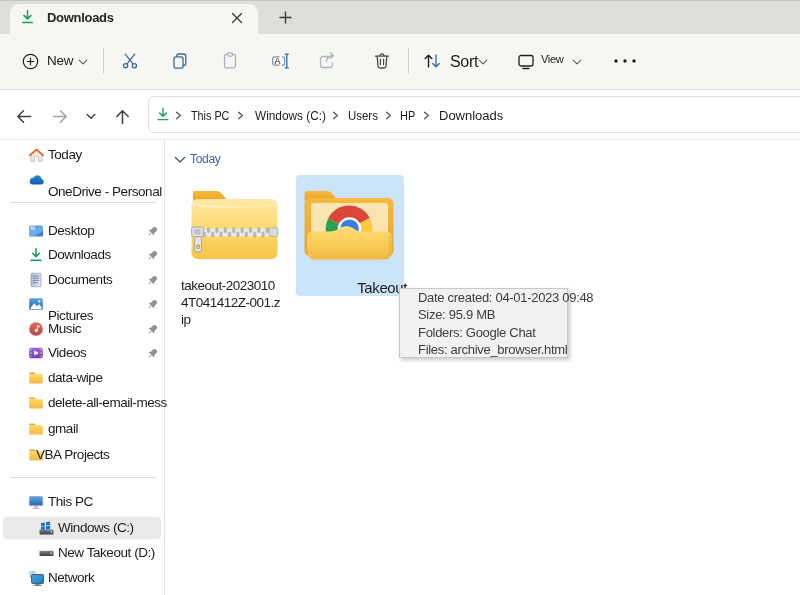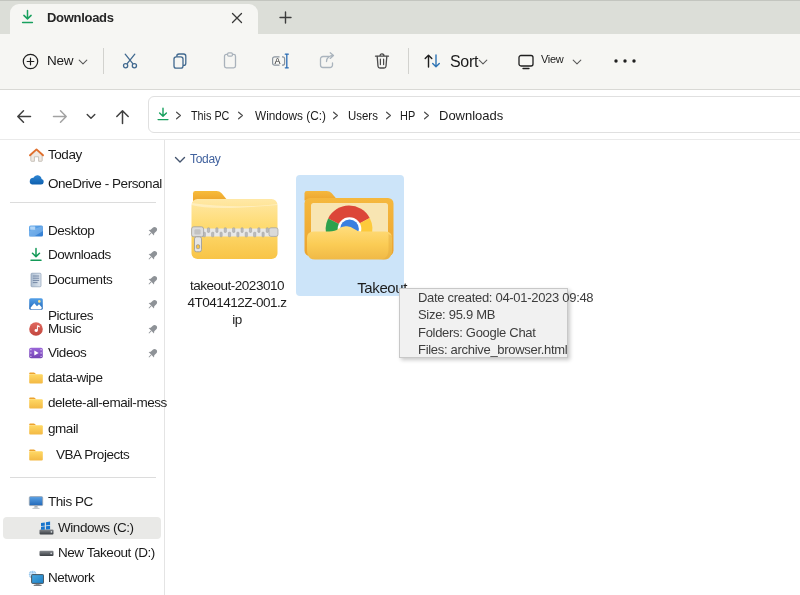--- a/index.html
+++ b/index.html
@@ -140,21 +140,21 @@
 <div class="a txt side" style="left:48px;top:147px">Today</div>
 <svg class="a" style="left:28px;top:172px" width="17" height="16" viewBox="0 0 17 16">
 <defs>
       <linearGradient id="odg2" x1="0" y1="0" x2="0" y2="1">
         <stop offset="0" stop-color="#2f86d3"></stop>
         <stop offset="1" stop-color="#0d5fae"></stop>
       </linearGradient>
     </defs>
 <path d="M4.1 12.6 h8.9 a2.9 2.9 0 0 0 .6-5.7 4.3 4.3 0 0 0 -8.2-1.1 3.5 3.5 0 0 0 -1.3 6.8 z" fill="url(#odg2)"></path>
 </svg>
-<div class="a txt side" style="left:48px;top:176px">OneDrive - Personal</div>
+<div class="a txt side" style="left:48px;top:184px">OneDrive - Personal</div>
 <svg class="a" style="left:28px;top:223px" width="16" height="16" viewBox="0 0 16 16">
 <defs>
       <linearGradient id="dtg3" x1="0" y1="0" x2="1" y2="1">
         <stop offset="0" stop-color="#6db0ee"></stop>
         <stop offset="1" stop-color="#2d7ad1"></stop>
       </linearGradient>
     </defs>
 <rect x="1" y="2.5" width="14" height="11" rx="1.6" fill="url(#dtg3)"></rect>
 <path d="M1 13.5 V8 L15 2.8 V8 L6 13.5 Z" fill="#8cc0f0" opacity="0.55"></path>
 <rect x="2.2" y="3.6" width="5" height="3.2" rx="0.6" fill="#bcdcf8" opacity="0.9"></rect>
@@ -289,21 +289,21 @@
 <svg class="a" style="left:28px;top:447px" width="16" height="16" viewBox="0 0 16 16">
 <defs>
       <linearGradient id="fg11" x1="0" y1="0" x2="0" y2="1">
         <stop offset="0" stop-color="#ffd965"></stop>
         <stop offset="1" stop-color="#f3b843"></stop>
       </linearGradient>
     </defs>
 <path d="M1.2 3.6 q0 -1 1 -1 h3.7 q.6 0 1 .4 l1.2 1.2 h-6.9 z" fill="#eda32e"></path>
 <rect x="1.2" y="4.2" width="13.6" height="9.4" rx="1.1" fill="url(#fg11)"></rect>
 </svg>
-<div class="a txt side" style="left:56px;top:447px">VBA Projects</div>
+<div class="a txt side" style="left:36px;top:447px">VBA Projects</div>
 <svg class="a" style="left:28px;top:494px" width="16" height="16" viewBox="0 0 16 16">
 <defs>
       <linearGradient id="tpg13" x1="0" y1="0" x2="0" y2="1">
         <stop offset="0" stop-color="#5aa2e6"></stop>
         <stop offset="1" stop-color="#2268b8"></stop>
       </linearGradient>
     </defs>
 <rect x="1.3" y="2.6" width="13.4" height="9" rx="1.2" fill="url(#tpg13)" stroke="#9aa3ad" stroke-width="0.8"></rect>
 <path d="M6.6 11.8 h2.8 l.5 2 h-3.8 z" fill="#aeb4ba"></path>
 <rect x="4.4" y="13.8" width="7.2" height="1.2" rx="0.6" fill="#c4c9ce"></rect>
@@ -422,16 +422,16 @@
 <path d="M47 40 L26.15 29.4 A23.4 23.4 0 0 1 67.7 29 Z" fill="#dc4638"></path>
 <path d="M47 40 L26.15 29.4 A23.4 23.4 0 0 0 39 62 Z" fill="#2da14d"></path>
 <path d="M47 40 L67.7 29 A23.4 23.4 0 0 1 55 62 Z" fill="#fdca3c"></path>
 <circle cx="47.5" cy="40" r="11.8" fill="#fff"></circle>
 <circle cx="47.5" cy="40" r="9.4" fill="#3a7fe0"></circle>
 </g>
 <path d="M5 49 Q5 42.5 11.5 42.5 H27 Q33.5 42.5 36.5 39.8 Q39.5 37.2 43.5 37.2 H45 Q49 37.2 51.8 39.8 Q55 42.5 60 42.5 H83.5 Q90 42.5 90 49 V61 Q90 70.5 82 70.5 H13 Q5 70.5 5 61 Z" fill="url(#of)"></path>
 <path d="M90 47 v14 q0 9.5 -9.5 9.5 H77 q9.5 0 9.5 -9.5 V45 z" fill="#e2a93c" opacity="0.45"></path>
 </svg>
 
-<div class="a" style="left:181px;top:277px;width:112px;text-align:center;font-size:13.5px;letter-spacing:-0.5px;line-height:17px;color:#1d1d1d">takeout-2023010<br>4T041412Z-001.z<br>ip</div>
+<div class="a" style="left:181px;top:277px;width:112px;text-align:left;font-size:13.5px;letter-spacing:-0.5px;line-height:17px;color:#1d1d1d">takeout-2023010<br>4T041412Z-001.z<br>ip</div>
 <div class="a" style="left:299px;top:279px;width:108px;text-align:right;font-size:15px;letter-spacing:-0.4px;color:#1d1d1d">Takeout</div>
 
 <div class="a" style="left:399px;top:288px;width:169px;height:70px;background:#f1f1f1;border:1px solid #c8c8c8;box-shadow:2px 2px 4px rgba(0,0,0,0.22);padding:0 0 0 18px;font-size:13px;letter-spacing:-0.3px;line-height:17.3px;color:#3d3d3d;white-space:nowrap">Date created: 04-01-2023 09:48<br>Size: 95.9 MB<br>Folders: Google Chat<br>Files: archive_browser.html</div>
 
 </body></html>

